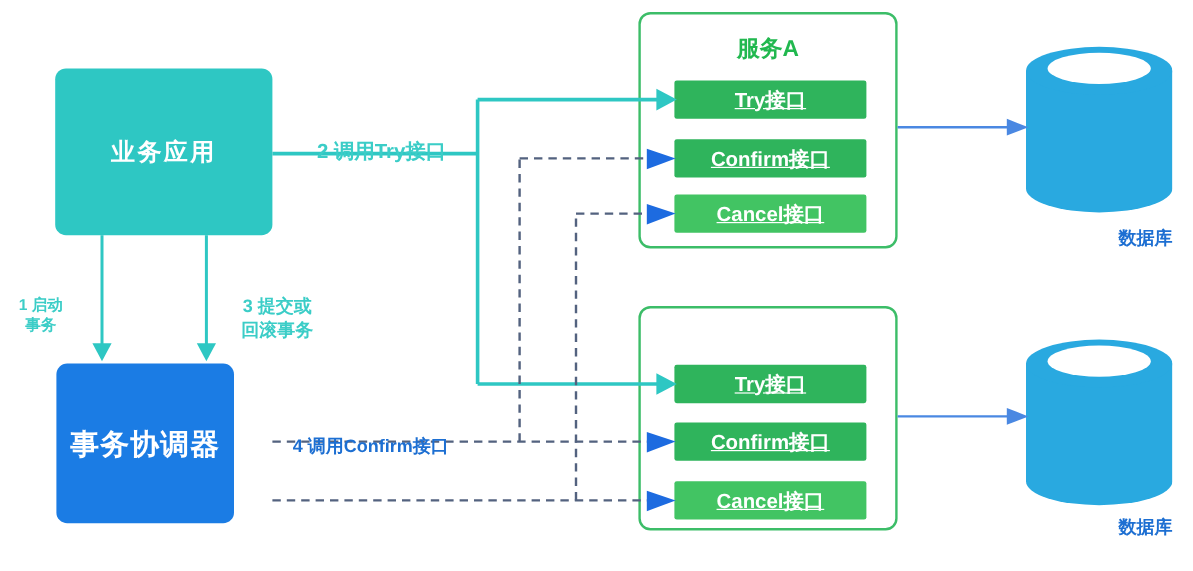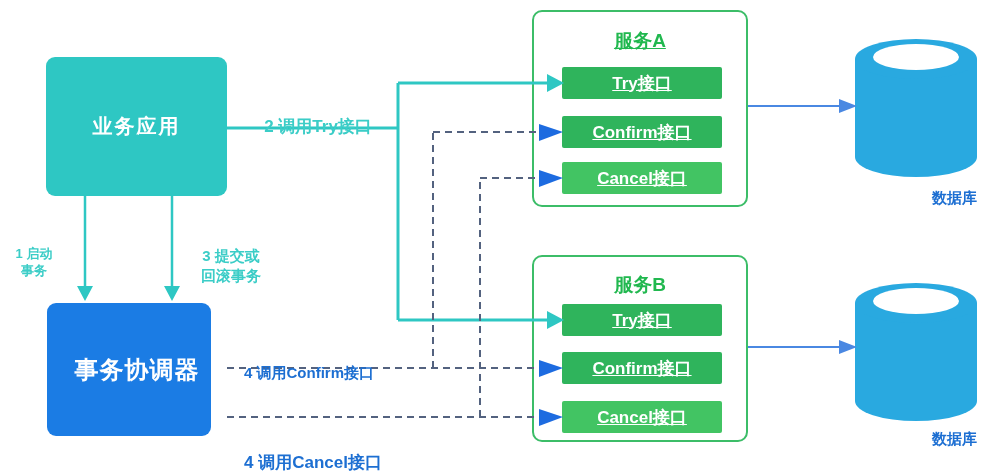--- a/index.html
+++ b/index.html
@@ -10,33 +10,33 @@
   .node {
     position:absolute; display:flex; align-items:center; justify-content:center;
     color:#ffffff; font-weight:bold; text-align:center;
   }
   .app-box {
     left:46px; top:57px; width:181px; height:139px;
     background:var(--teal); border-radius:9px; font-size:20px; letter-spacing:2px;
   }
   .coord-box {
     left:47px; top:303px; width:148px; height:133px;
-    background:var(--blue-box); border-radius:9px; font-size:24px; letter-spacing:1px;padding-left:16px;
+    background:var(--blue-box); border-radius:9px; font-size:24px; letter-spacing:1px;
   }
   .panel {
     position:absolute; width:216px; background:#ffffff;
     border:2px solid var(--green-border); border-radius:10px; box-sizing:border-box;
   }
   .panel-a { left:532px; top:10px;  height:197px; }
   .panel-b { left:532px; top:255px; height:187px; }
   .panel-title {
     position:absolute; left:0; width:100%; text-align:center;
     color:var(--green-title); font-weight:bold; font-size:19px;
   }
-  .panel-a .panel-title { top:16px;text-decoration:underline; }
+  .panel-a .panel-title { top:16px; }
   .panel-b .panel-title { top:15px; }
   .iface-btn {
     position:absolute; left:28px; width:160px; height:32px;
     background:var(--green-btn); color:#ffffff; font-weight:bold; font-size:17px;
     display:flex; align-items:center; justify-content:center; border-radius:2px;text-decoration:underline;
   }
   .iface-btn.light { background:var(--green-btn-light); }
   .panel-a .btn-try     { top:55px;  }
   .panel-a .btn-confirm { top:104px; }
   .panel-a .btn-cancel  { top:150px; }
@@ -79,21 +79,20 @@
   </div>
 
   <div class="panel panel-a">
     <div class="panel-title">服务A</div>
     <div class="iface-btn btn-try">Try接口</div>
     <div class="iface-btn btn-confirm">Confirm接口</div>
     <div class="iface-btn btn-cancel light">Cancel接口</div>
   </div>
 
   <div class="panel panel-b">
-    <div class="panel-title">服务B</div>
     <div class="iface-btn btn-try">Try接口</div>
     <div class="iface-btn btn-confirm">Confirm接口</div>
     <div class="iface-btn btn-cancel light">Cancel接口</div>
   </div>
 
   <div class="db-icon db-a">
     <svg width="122" height="142" viewBox="0 0 122 142">
       <path d="M0 22 L0 120 A61 20 0 0 0 122 120 L122 22 Z" style="fill:var(--db-cyan)"></path>
       <ellipse cx="61" cy="22" rx="61" ry="20" style="fill:var(--db-cyan)"></ellipse>
       <ellipse cx="61" cy="20" rx="43" ry="13" fill="#ffffff"></ellipse>
@@ -155,15 +154,14 @@
       <polygon points="839,340 857,347 839,354"></polygon>
     </g>
   </svg>
 
   <div class="edge-label lbl-teal lbl-call-try">2 调用Try接口</div>
   <div class="edge-label lbl-teal lbl-start-tx">1 启动
 事务</div>
   <div class="edge-label lbl-teal lbl-commit">3 提交或
 回滚事务</div>
   <div class="edge-label lbl-blue lbl-call-confirm">4 调用Confirm接口</div>
-  <div class="edge-label lbl-blue lbl-call-cancel">4 调用Cancel接口</div>
 
 </div>
 
 </body></html>

